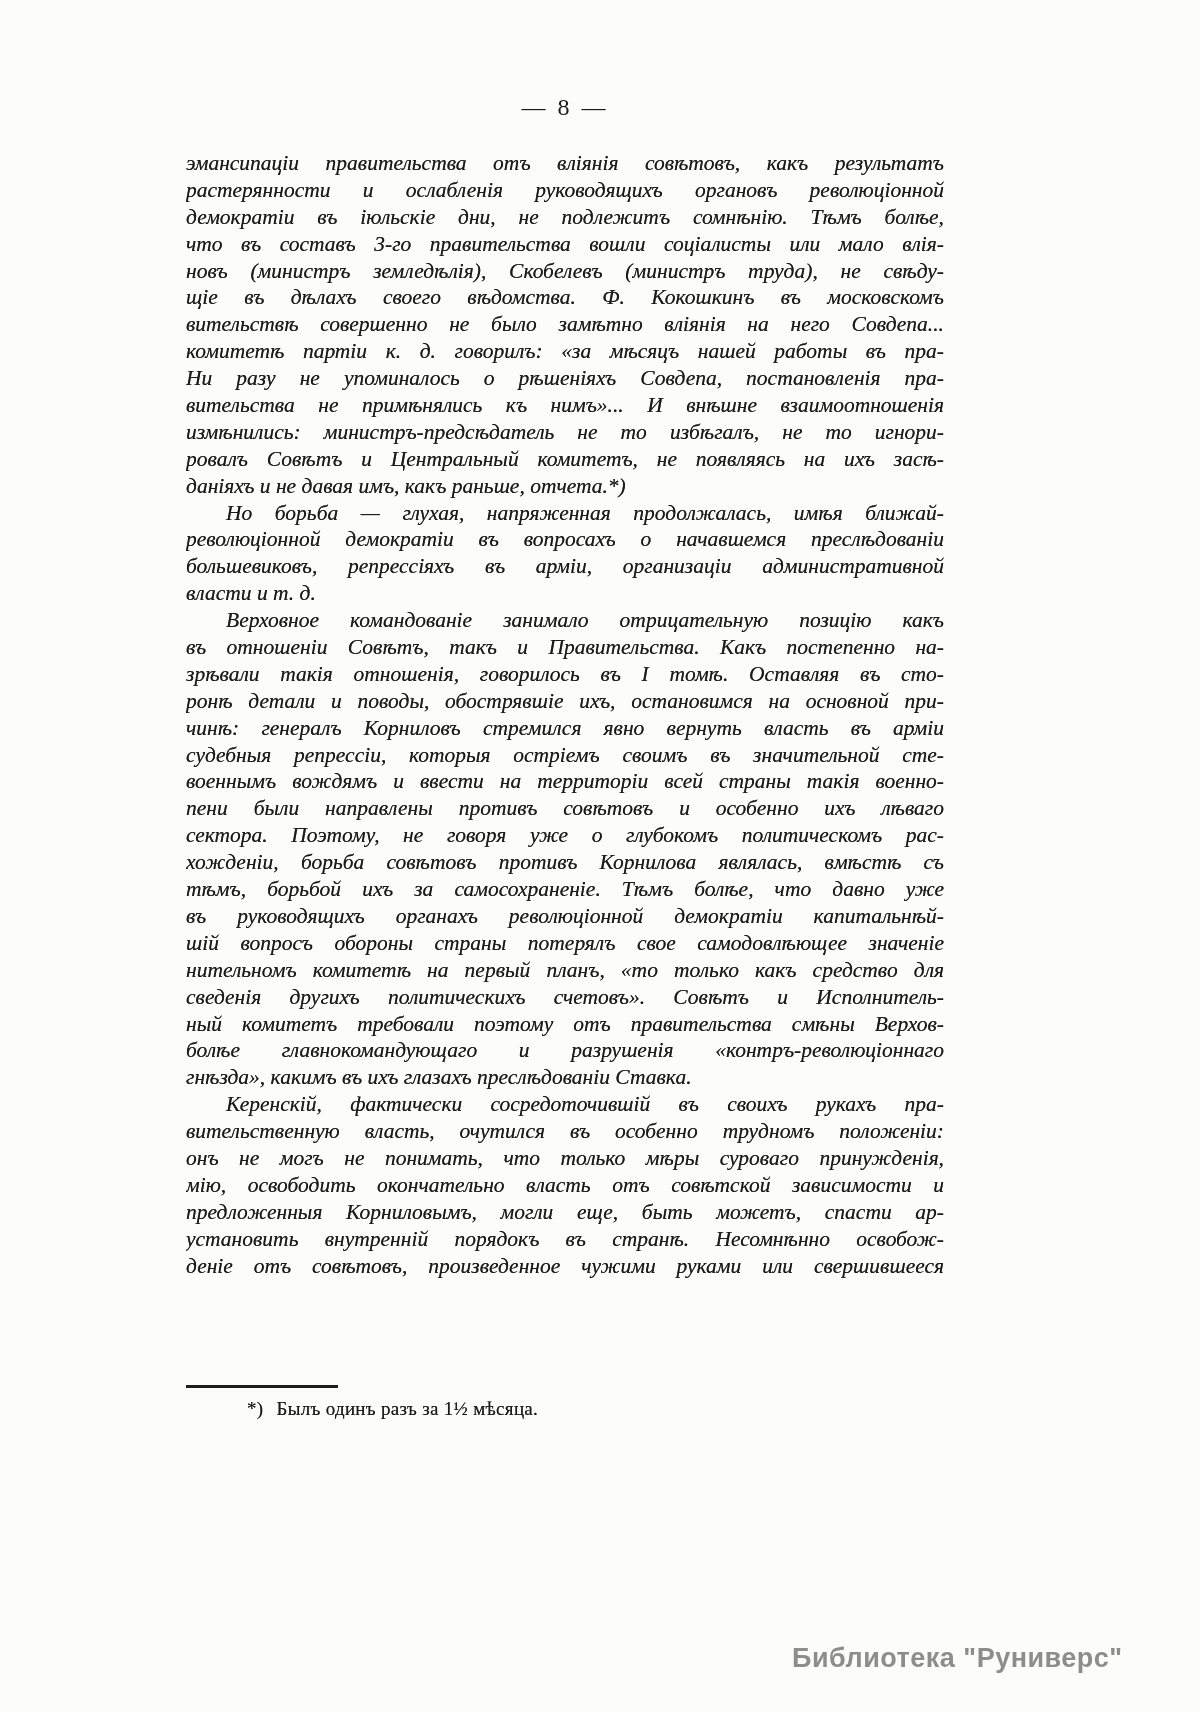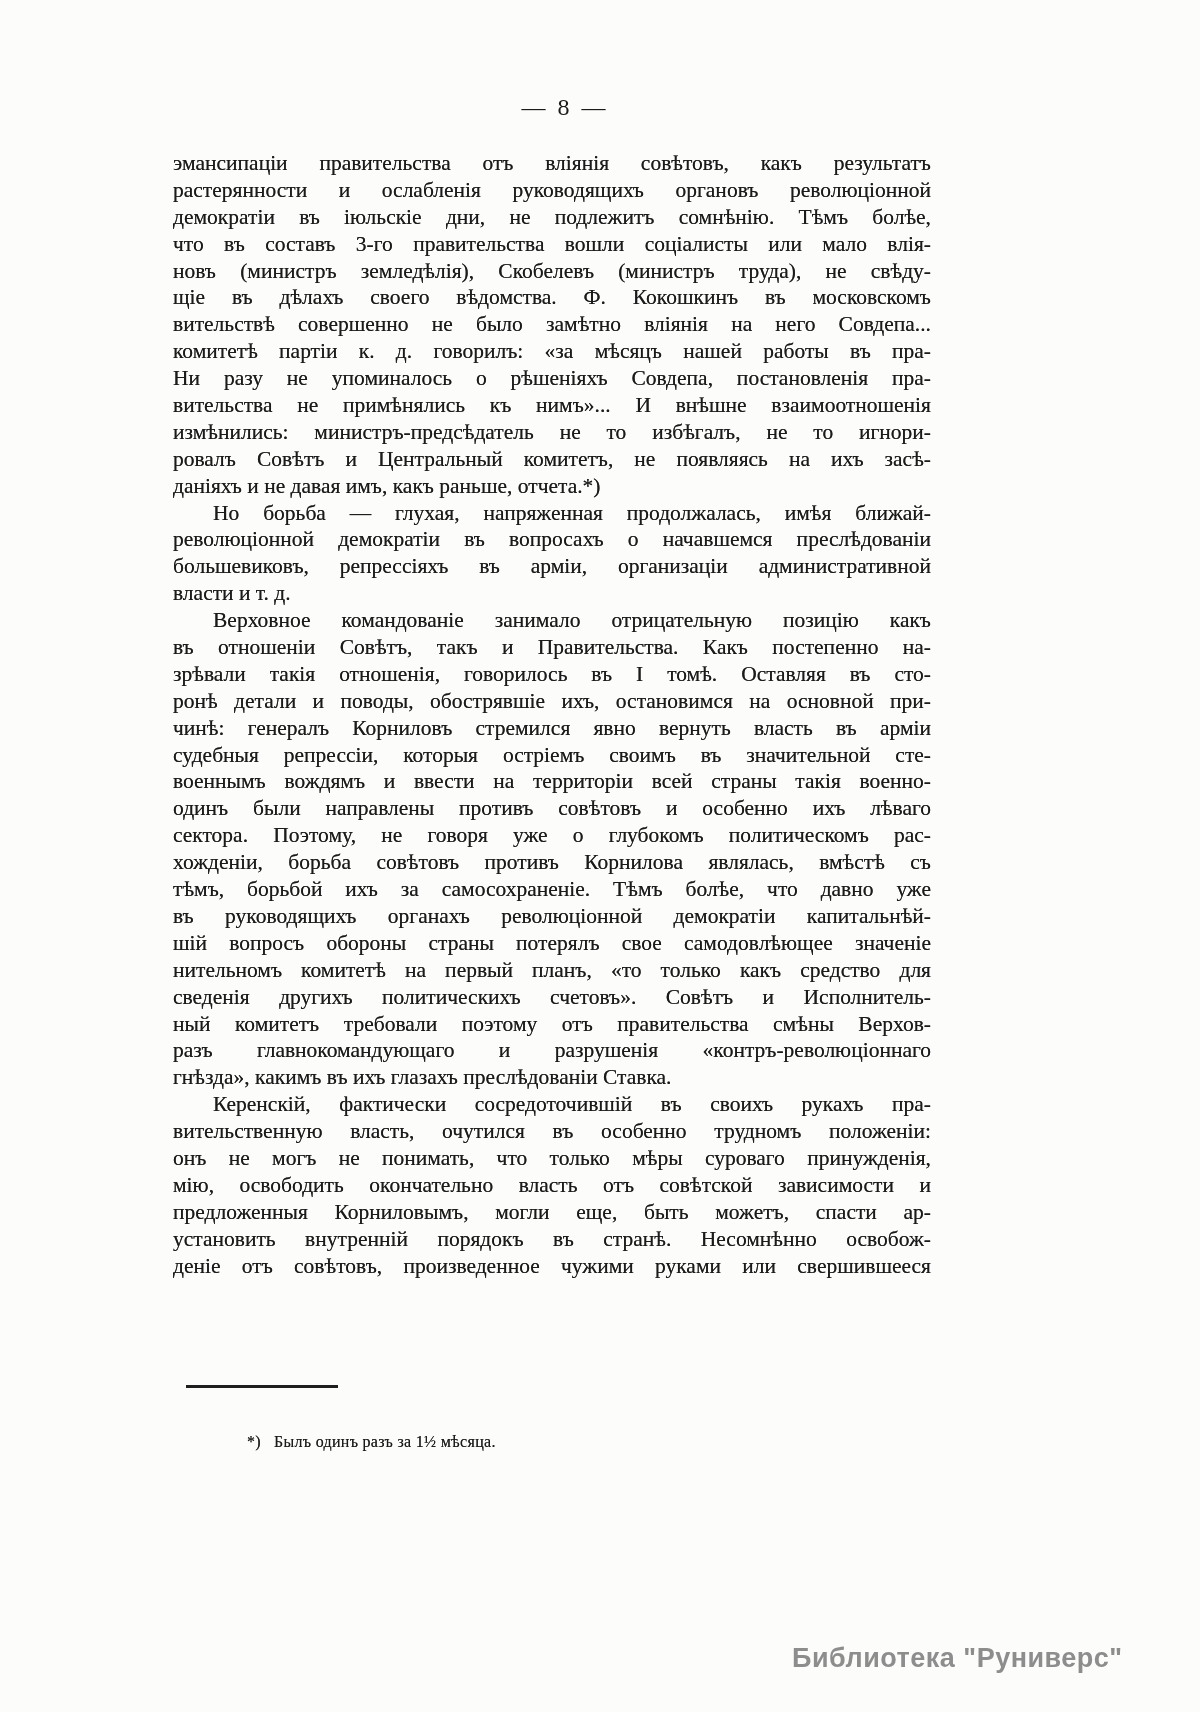--- a/index.html
+++ b/index.html
@@ -22,24 +22,25 @@
     left: 186px;
     width: 758px;
     text-align: center;
     font-size: 24px;
     letter-spacing: 3px;
     color: #1b1b1b;
   }
   .body-text {
     position: absolute;
     top: 150px;
-    left: 173px;
+    left: 186px;
     width: 758px;
     font-size: 21.5px;
     text-shadow: 0 0 0.45px rgba(20,20,20,0.75);
+    font-style: italic;
   }
   .line {
     height: 26.9px;
     line-height: 26.9px;
     text-align: justify;
     text-align-last: justify;
     white-space: normal;
     overflow: hidden;
   }
   .line.indent {
@@ -53,25 +54,24 @@
     top: 1385px;
     left: 186px;
     width: 152px;
     height: 0;
     border-top: 3px solid #1e1e1e;
   }
   .footnote {
     position: absolute;
     top: 1398px;
     left: 247px;
-    font-size: 16px;
+    font-size: 19px;
     letter-spacing: 0.3px;
     color: #1b1b1b;
     text-shadow: 0 0 0.4px rgba(20,20,20,0.7);
-    margin-top: 35px;
   }
   .footnote .marker {
     margin-right: 13px;
   }
   .watermark {
     position: absolute;
     top: 1643px;
     left: 792px;
     font-family: "Liberation Sans", "DejaVu Sans", sans-serif;
     font-weight: bold;
@@ -105,30 +105,30 @@
       <div class="line">революціонной демократіи въ вопросахъ о начавшемся преслѣдованіи</div>
       <div class="line">большевиковъ, репрессіяхъ въ арміи, организаціи административной</div>
       <div class="line last">власти и т. д.</div>
       <div class="line indent">Верховное командованіе занимало отрицательную позицію какъ</div>
       <div class="line">въ отношеніи Совѣтъ, такъ и Правительства. Какъ постепенно на-</div>
       <div class="line">зрѣвали такія отношенія, говорилось въ I томѣ. Оставляя въ сто-</div>
       <div class="line">ронѣ детали и поводы, обострявшіе ихъ, остановимся на основной при-</div>
       <div class="line">чинѣ: генералъ Корниловъ стремился явно вернуть власть въ арміи</div>
       <div class="line">судебныя репрессіи, которыя остріемъ своимъ въ значительной сте-</div>
       <div class="line">военнымъ вождямъ и ввести на территоріи всей страны такія военно-</div>
-      <div class="line">одинъ были направлены противъ совѣтовъ и особенно ихъ лѣваго</div>
+      <div class="line">пени были направлены противъ совѣтовъ и особенно ихъ лѣваго</div>
       <div class="line">сектора. Поэтому, не говоря уже о глубокомъ политическомъ рас-</div>
       <div class="line">хожденіи, борьба совѣтовъ противъ Корнилова являлась, вмѣстѣ съ</div>
       <div class="line">тѣмъ, борьбой ихъ за самосохраненіе. Тѣмъ болѣе, что давно уже</div>
       <div class="line">въ руководящихъ органахъ революціонной демократіи капитальнѣй-</div>
       <div class="line">шій вопросъ обороны страны потерялъ свое самодовлѣющее значеніе</div>
       <div class="line">нительномъ комитетѣ на первый планъ, «то только какъ средство для</div>
       <div class="line">сведенія другихъ политическихъ счетовъ». Совѣтъ и Исполнитель-</div>
       <div class="line">ный комитетъ требовали поэтому отъ правительства смѣны Верхов-</div>
-      <div class="line">разъ главнокомандующаго и разрушенія «контръ-революціоннаго</div>
+      <div class="line">болѣе главнокомандующаго и разрушенія «контръ-революціоннаго</div>
       <div class="line last">гнѣзда», какимъ въ ихъ глазахъ преслѣдованіи Ставка.</div>
       <div class="line indent">Керенскій, фактически сосредоточившій въ своихъ рукахъ пра-</div>
       <div class="line">вительственную власть, очутился въ особенно трудномъ положеніи:</div>
       <div class="line">онъ не могъ не понимать, что только мѣры суроваго принужденія,</div>
       <div class="line">мію, освободить окончательно власть отъ совѣтской зависимости и</div>
       <div class="line">предложенныя Корниловымъ, могли еще, быть можетъ, спасти ар-</div>
       <div class="line">установить внутренній порядокъ въ странѣ. Несомнѣнно освобож-</div>
       <div class="line">деніе отъ совѣтовъ, произведенное чужими руками или свершившееся</div>
     </div>
 

